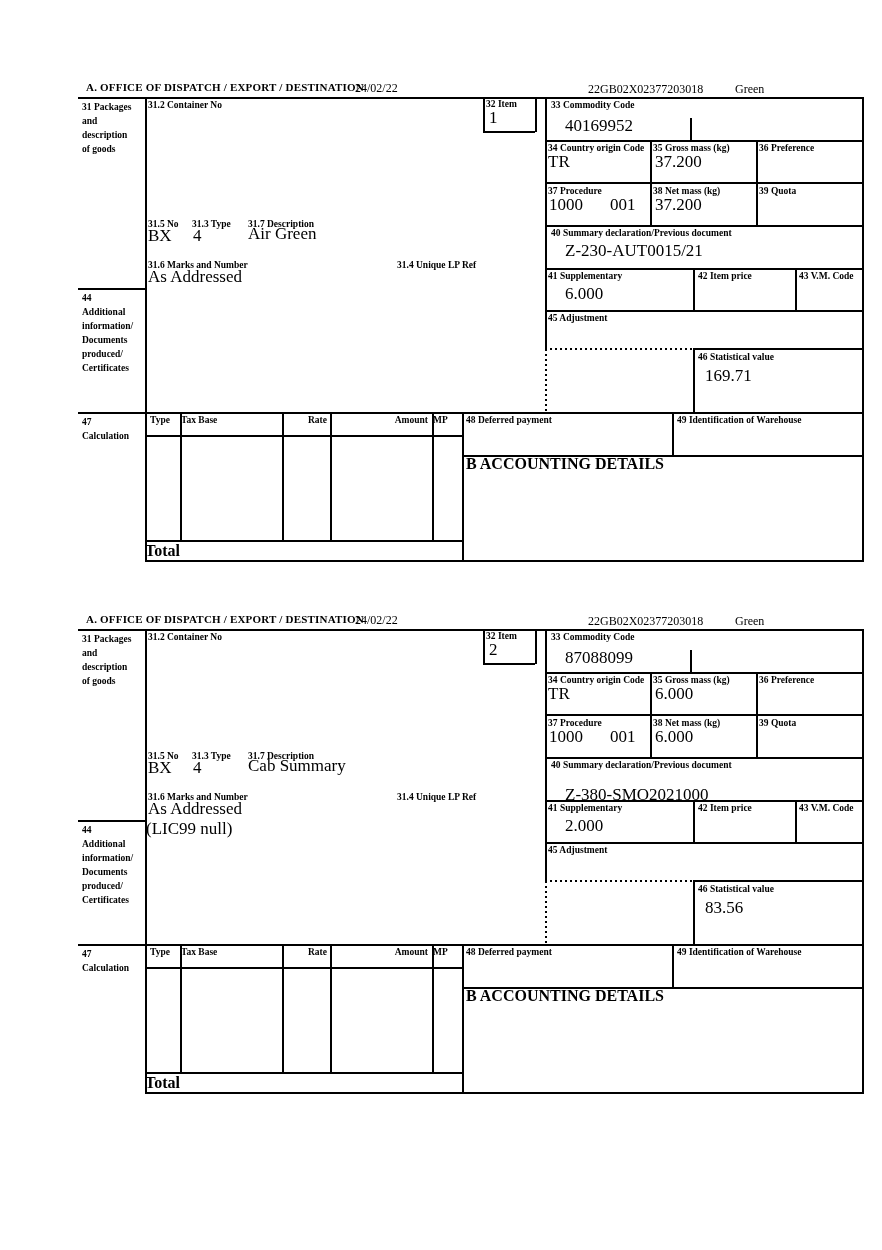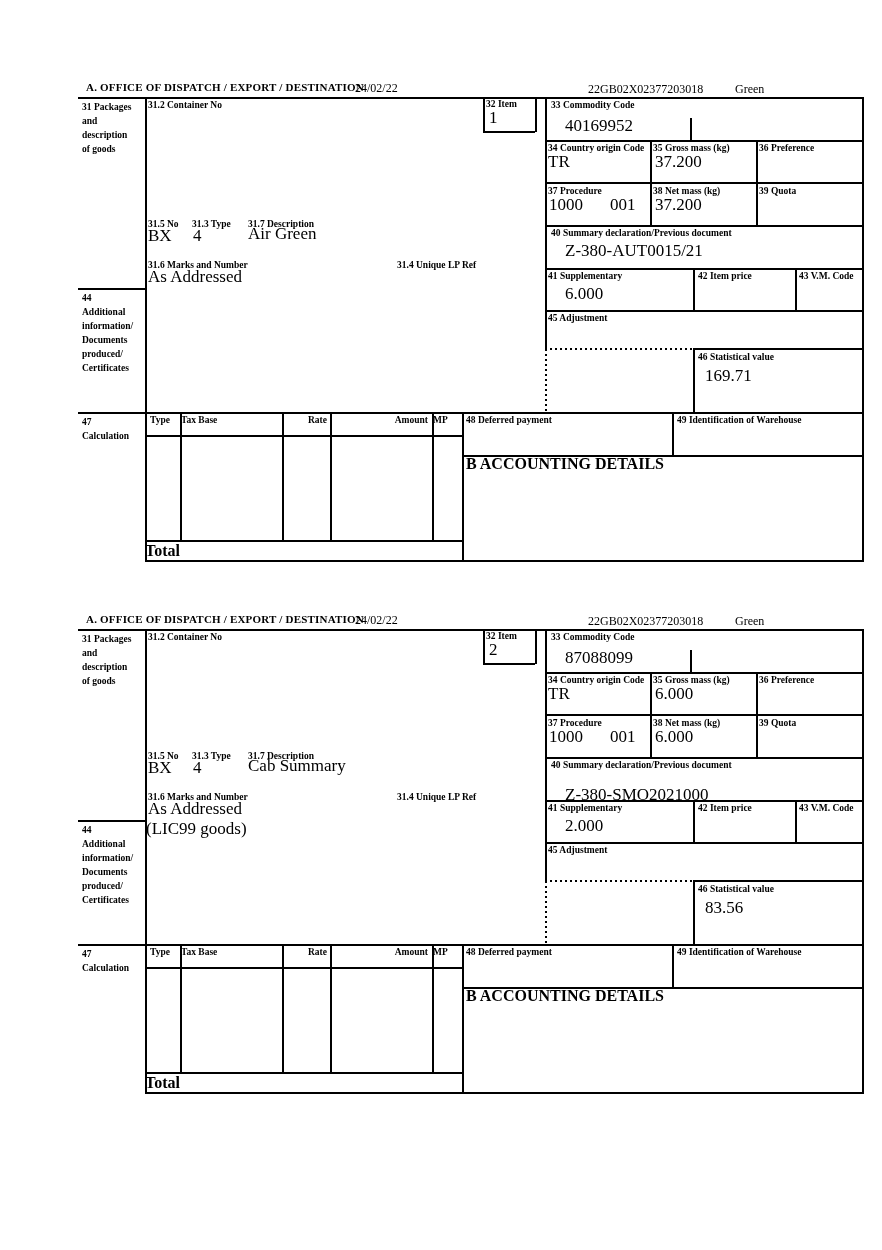--- a/index.html
+++ b/index.html
@@ -75,21 +75,21 @@
       <div class="val" style="left:70px;top:129px">BX</div>
       <div class="val" style="left:115px;top:129px">4</div>
       <div class="val" style="left:170px;top:127px">Air Green</div>
 
       <div class="lbl" style="left:70px;top:163px">31.6 Marks and Number</div>
       <div class="lbl" style="left:319px;top:163px">31.4 Unique LP Ref</div>
       <div class="val" style="left:70px;top:170px">As Addressed</div>
       <div class="val" style="left:68px;top:190px"></div>
 
       <div class="lbl" style="left:473px;top:131px">40 Summary declaration/Previous document</div>
-      <div class="val" style="left:487px;top:144px">Z-380-AUT0015/21</div>
+      <div class="val" style="left:487px;top:144px">Z-230-AUT0015/21</div>
 
       <div class="lbl" style="left:470px;top:174px">41 Supplementary</div>
       <div class="val" style="left:487px;top:187px">6.000</div>
       <div class="lbl" style="left:620px;top:174px">42 Item price</div>
       <div class="lbl" style="left:721px;top:174px">43 V.M. Code</div>
 
       <div class="lbl" style="left:470px;top:216px">45 Adjustment</div>
       <div class="lbl" style="left:620px;top:255px">46 Statistical value</div>
       <div class="val" style="left:627px;top:269px">169.71</div>
 
@@ -155,21 +155,21 @@
       <div class="lbl" style="left:70px;top:122px">31.5 No</div>
       <div class="lbl" style="left:114px;top:122px">31.3 Type</div>
       <div class="lbl" style="left:170px;top:122px">31.7 Description</div>
       <div class="val" style="left:70px;top:129px">BX</div>
       <div class="val" style="left:115px;top:129px">4</div>
       <div class="val" style="left:170px;top:127px">Cab Summary</div>
 
       <div class="lbl" style="left:70px;top:163px">31.6 Marks and Number</div>
       <div class="lbl" style="left:319px;top:163px">31.4 Unique LP Ref</div>
       <div class="val" style="left:70px;top:170px">As Addressed</div>
-      <div class="val" style="left:68px;top:190px">(LIC99 goods)</div>
+      <div class="val" style="left:68px;top:190px">(LIC99 null)</div>
 
       <div class="lbl" style="left:473px;top:131px">40 Summary declaration/Previous document</div>
       <div class="val" style="left:487px;top:156px">Z-380-SMO2021000</div>
 
       <div class="lbl" style="left:470px;top:174px">41 Supplementary</div>
       <div class="val" style="left:487px;top:187px">2.000</div>
       <div class="lbl" style="left:620px;top:174px">42 Item price</div>
       <div class="lbl" style="left:721px;top:174px">43 V.M. Code</div>
 
       <div class="lbl" style="left:470px;top:216px">45 Adjustment</div>

